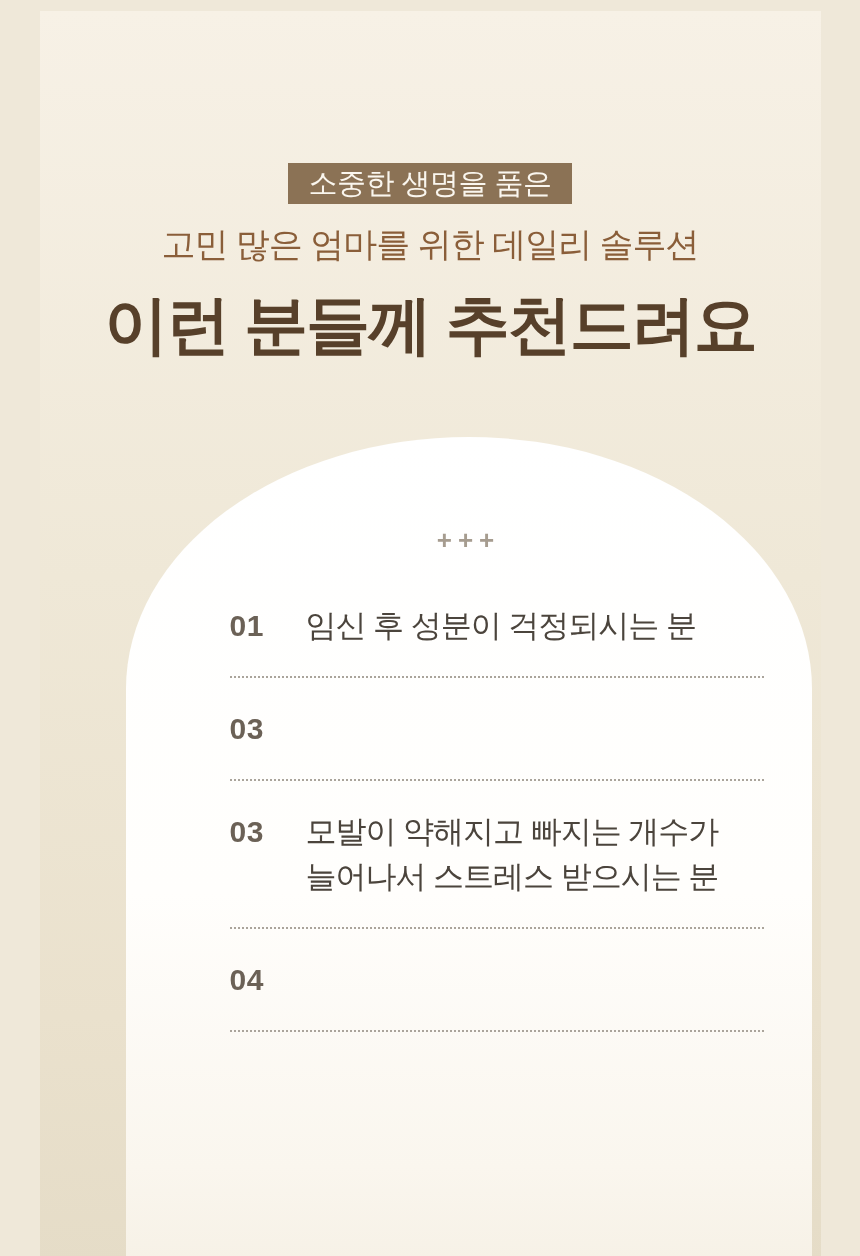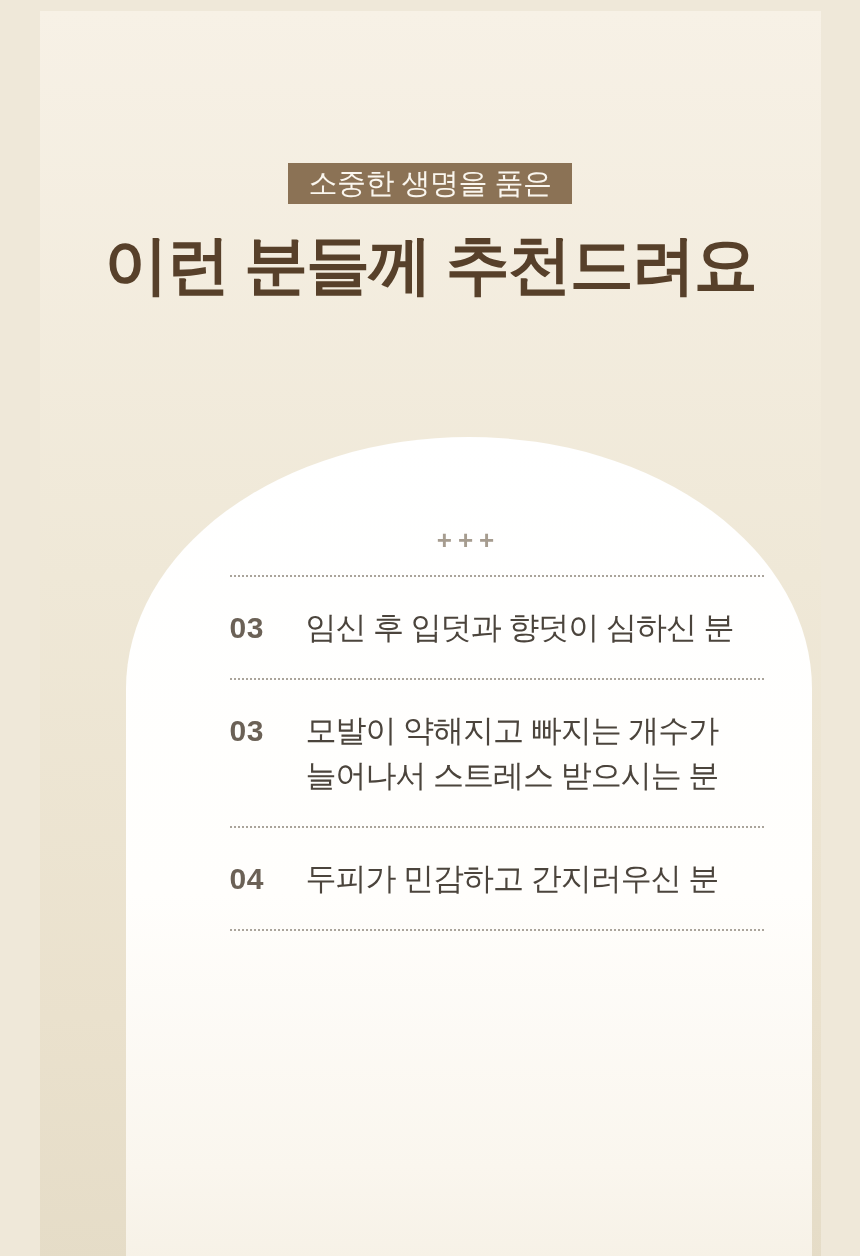--- a/index.html
+++ b/index.html
@@ -97,46 +97,49 @@
 </style>
 </head>
 <body>
 
 <div class="page">
 
   <div class="header">
     <div>
       <span class="badge">소중한 생명을 품은</span>
     </div>
+    <div class="subtitle">고민 많은 엄마를 위한 데일리 솔루션</div>
     <div class="title">이런 분들께 추천드려요</div>
   </div>
 
   <div class="panel">
     <div class="plus-deco">+++</div>
 
     <div class="reco-list">
 
+      <div class="reco-row">
+        <div class="reco-num">01</div>
+        <div class="reco-text">임신 후 성분이 걱정되시는 분</div>
+      </div>
       <div class="dotted-divider"></div>
 
       <div class="reco-row">
         <div class="reco-num">03</div>
-        <div class="reco-text">임신 후 입덧과 향덧이 심하신 분</div>
       </div>
       <div class="dotted-divider"></div>
 
       <div class="reco-row">
         <div class="reco-num">03</div>
         <div class="reco-text">모발이 약해지고 빠지는 개수가
 늘어나서 스트레스 받으시는 분</div>
       </div>
       <div class="dotted-divider"></div>
 
       <div class="reco-row">
         <div class="reco-num">04</div>
-        <div class="reco-text">두피가 민감하고 간지러우신 분</div>
       </div>
       <div class="dotted-divider"></div>
 
 
     </div>
   </div>
 
 </div>
 
 </body></html>

